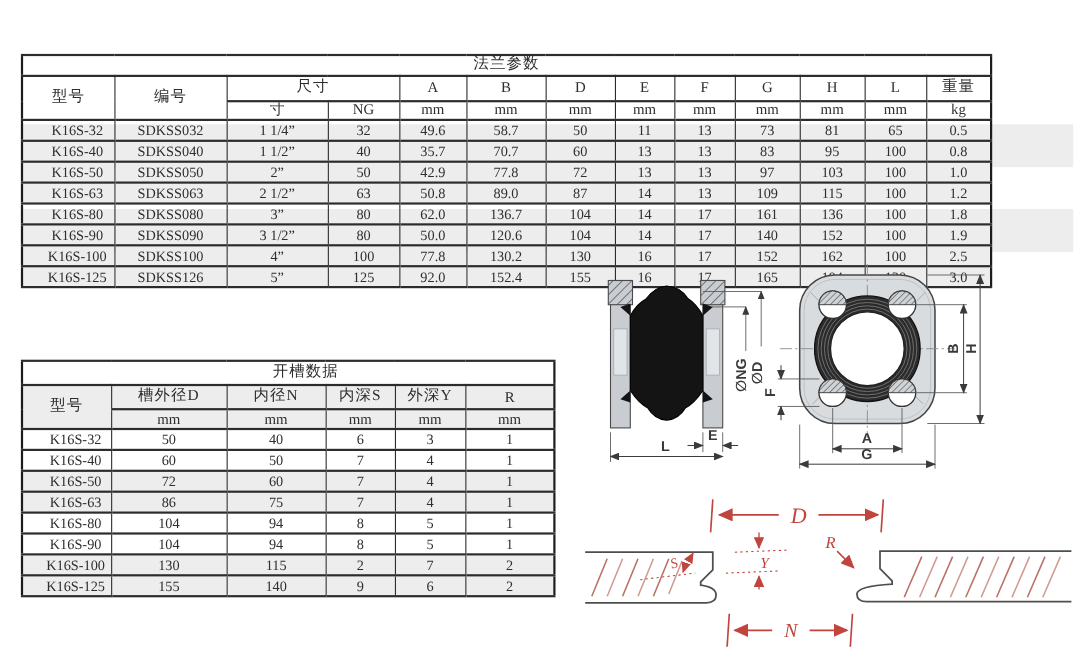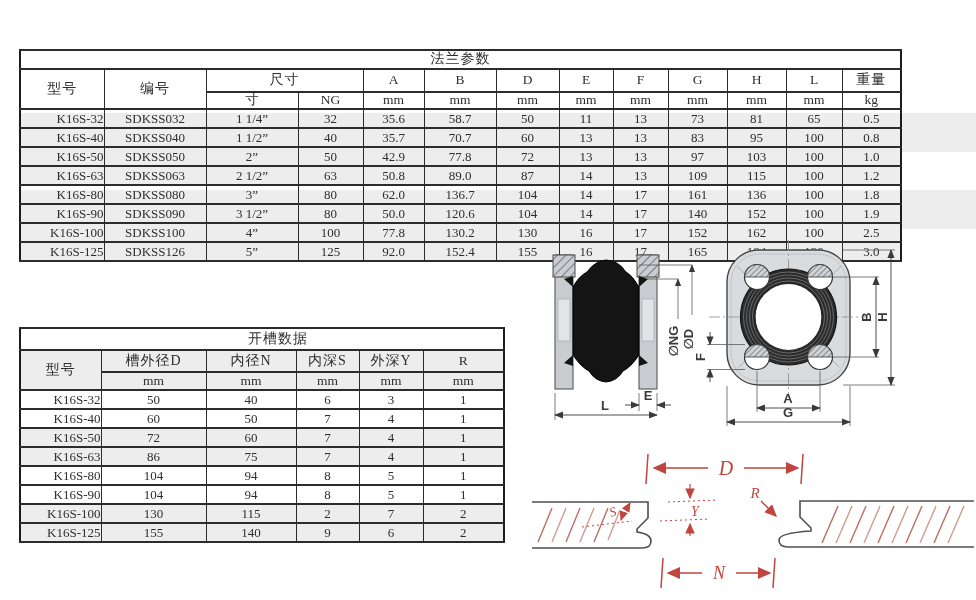--- a/index.html
+++ b/index.html
@@ -13,21 +13,21 @@
   th,td{border:1px solid #2c2c2c;border-top-width:2px;border-bottom-width:2px;
         font-weight:normal;text-align:center;padding:0;line-height:1.05;
         white-space:nowrap;overflow:hidden;font-size:13px;}
   thead th{font-size:13.5px;}
   .cjk{font-size:14px;letter-spacing:1px;}
   #flange-table{top:17px;left:19px;width:881px;margin-top:32px;}
   #groove-table{top:327px;left:19px;width:484px;}
   .t1-title th{height:17px;} .t1-h1 th{height:21px;} .t1-h2 th{height:15px;}
   .t2-title th{height:20px;padding-left:32px;} .t2-h1 th{height:20px;} .t2-h2 th{height:16px;}
   tbody tr{height:19px;}
-  tbody td.model{text-align:right;padding-left:16px;}
+  tbody td.model{text-align:center;padding-left:16px;}
   tr.shaded td{background:#ededed;}
   #groove-table .t2-h1 th,#groove-table .t2-h2 th{background:#ededed;}
 
   svg{position:absolute;}
   #joint-svg{left:535px;top:243px;}
   #flange-svg{left:695px;top:240px;}
   #sketch-svg{left:530px;top:438px;}
   .dimtext{font-family:"Liberation Sans","DejaVu Sans",sans-serif;font-size:13px;
            font-weight:bold;fill:#3a3a3a;}
   .redtext{font-family:"Liberation Serif","DejaVu Serif",serif;font-style:italic;fill:#c0453e;}
@@ -87,21 +87,21 @@
         <th>mm</th>
         <th>kg</th>
       </tr>
     </thead>
     <tbody id="flange-tbody">
         <tr>
           <td class="model">K16S-32</td>
           <td>SDKSS032</td>
           <td>1 1/4”</td>
           <td>32</td>
-          <td>35.6</td>
+          <td>49.6</td>
           <td>58.7</td>
           <td>50</td>
           <td>11</td>
           <td>13</td>
           <td>73</td>
           <td>81</td>
           <td>65</td>
           <td>0.5</td>
         </tr>
         <tr>

